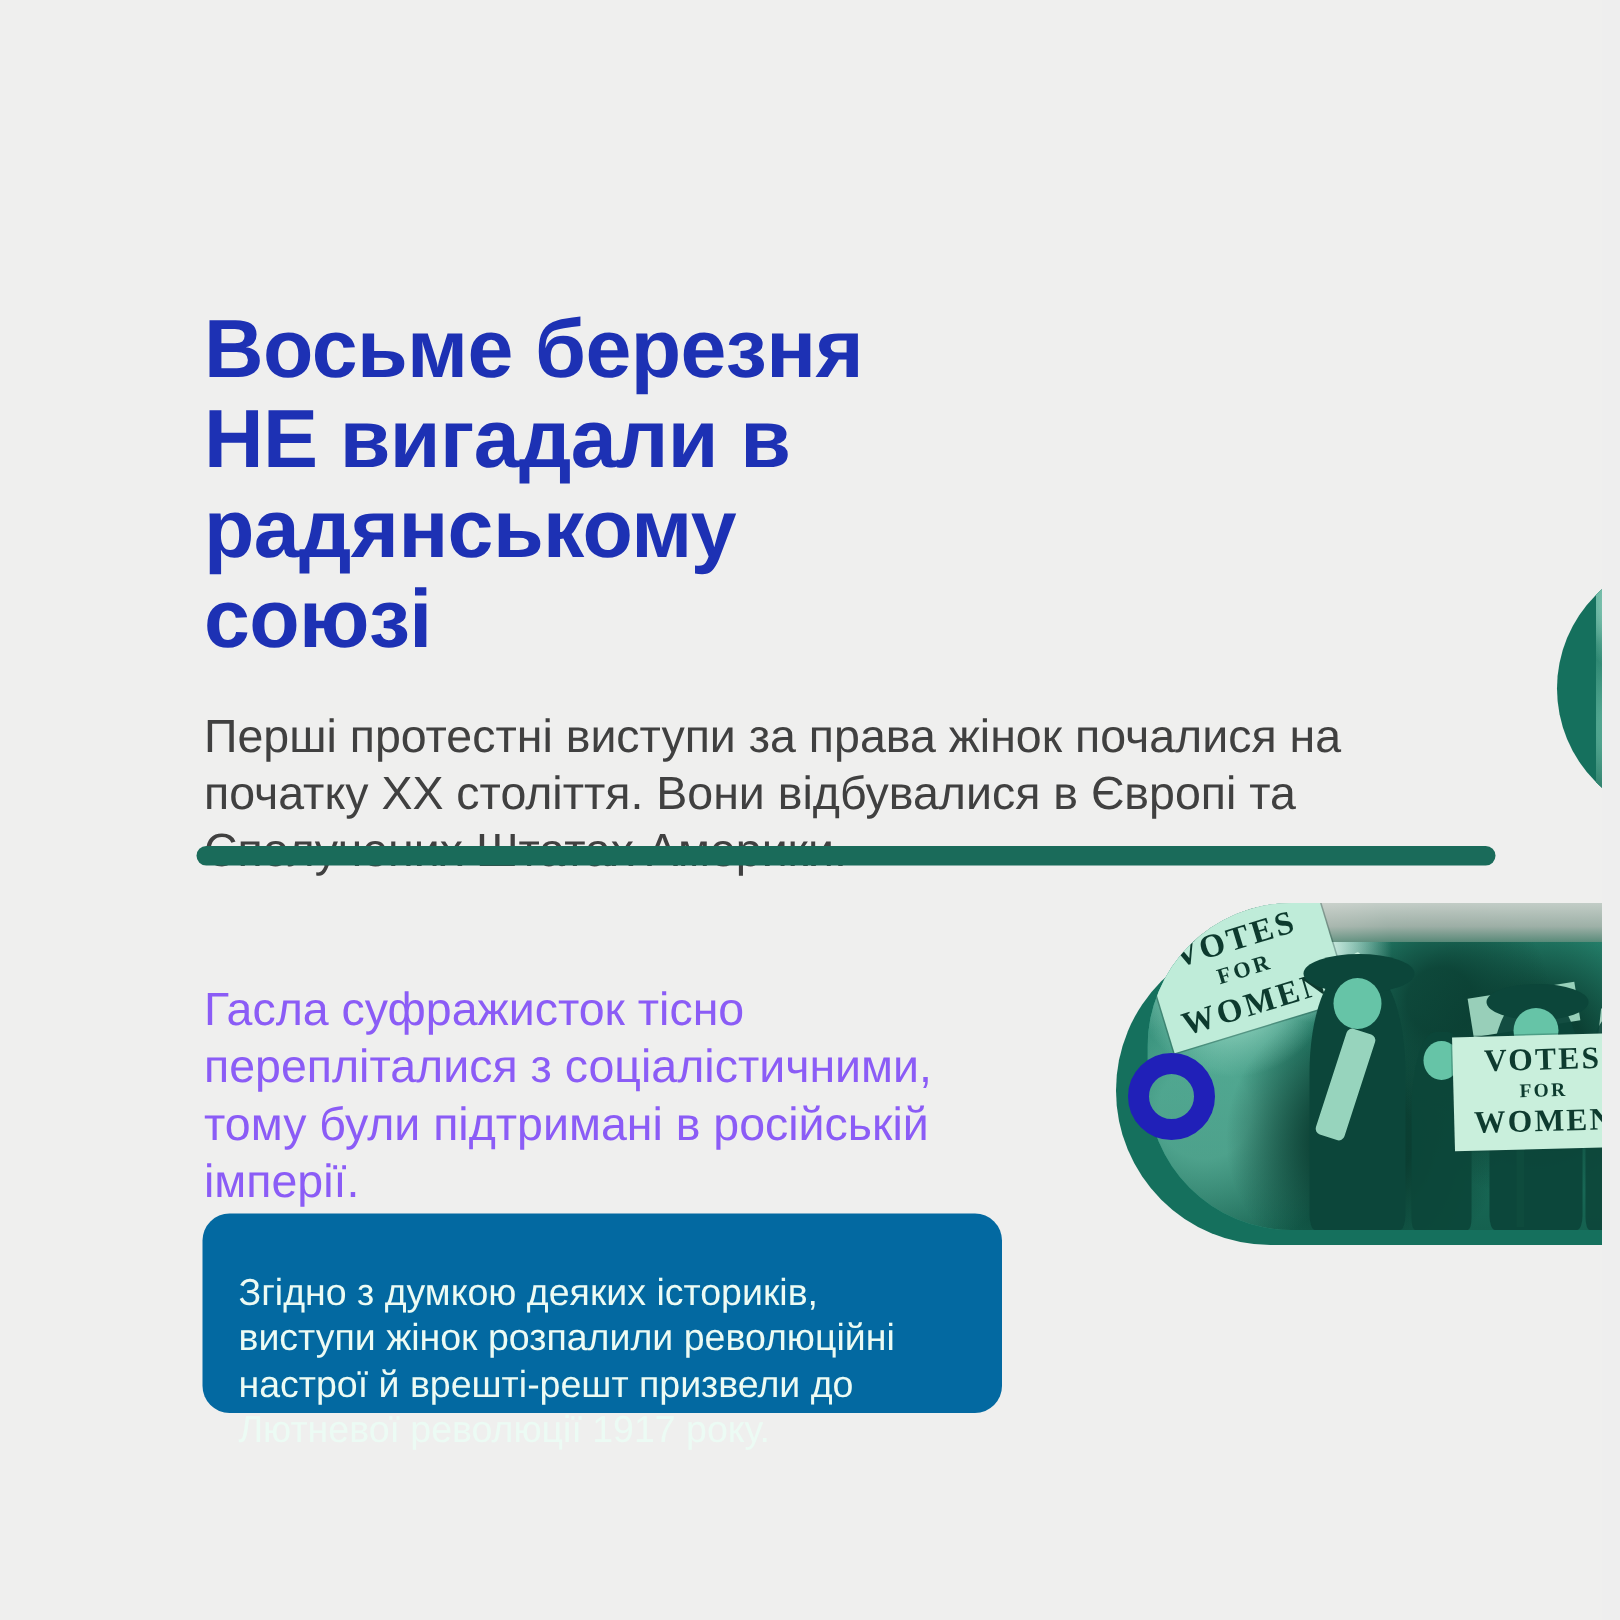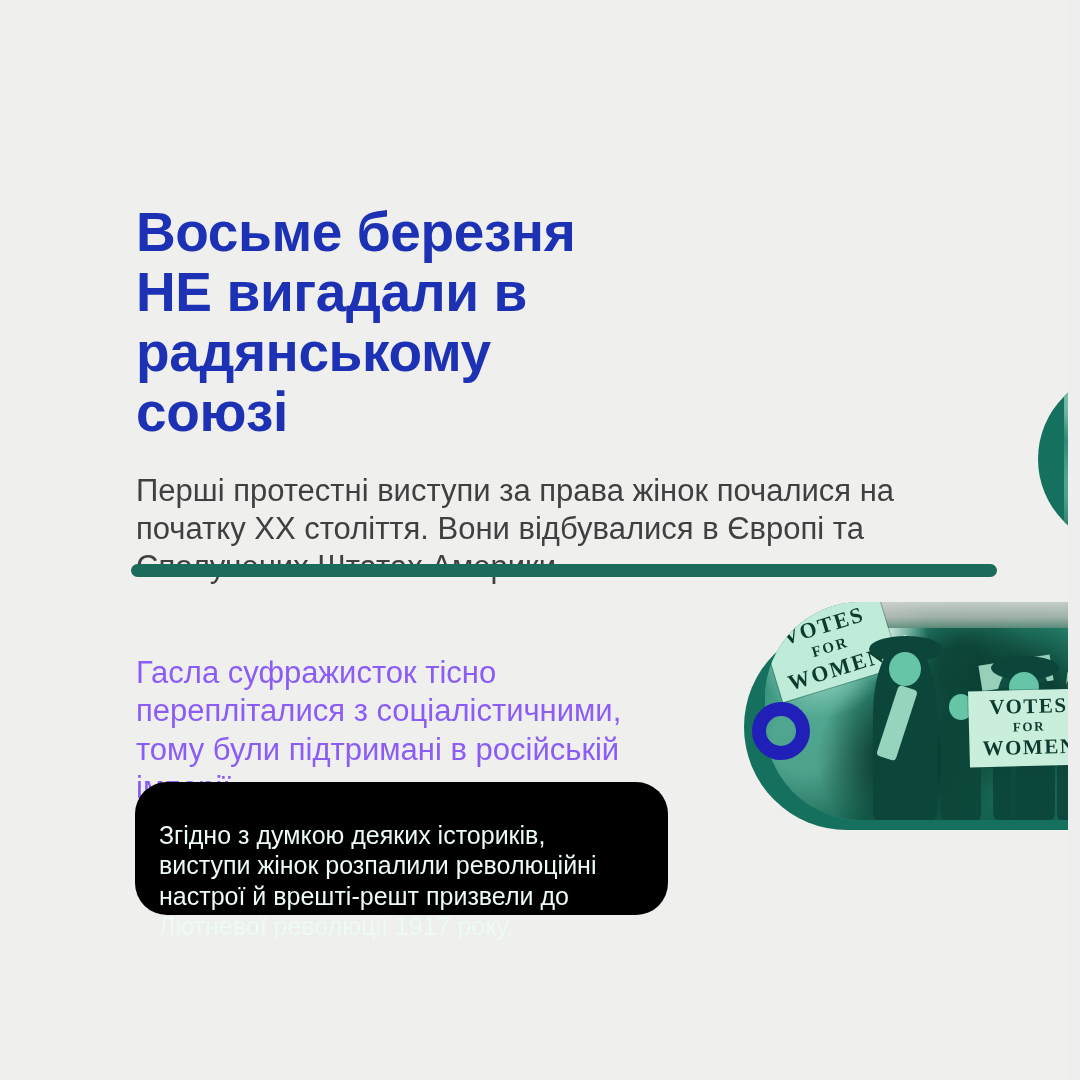--- a/index.html
+++ b/index.html
@@ -104,25 +104,25 @@
     font-size: 31px;
     line-height: 1.24;
     color: #8b5cf6;
     white-space: pre-line;
   }
 
   
   .callout {
     position: absolute;
     left: 135px;
-    top: 782px;
+    top: 809px;
     width: 533px;
     height: 133px;
-    background: #000000;
-    border-radius: 32px;
+    background: #0369a1;
+    border-radius: 18px;
   }
   .callout-text {
     position: absolute;
     left: 24px;
     top: 13px;
     width: 490px;
     font-size: 25px;
     line-height: 1.21;
     color: #ecfbf4;
     white-space: pre-line;

